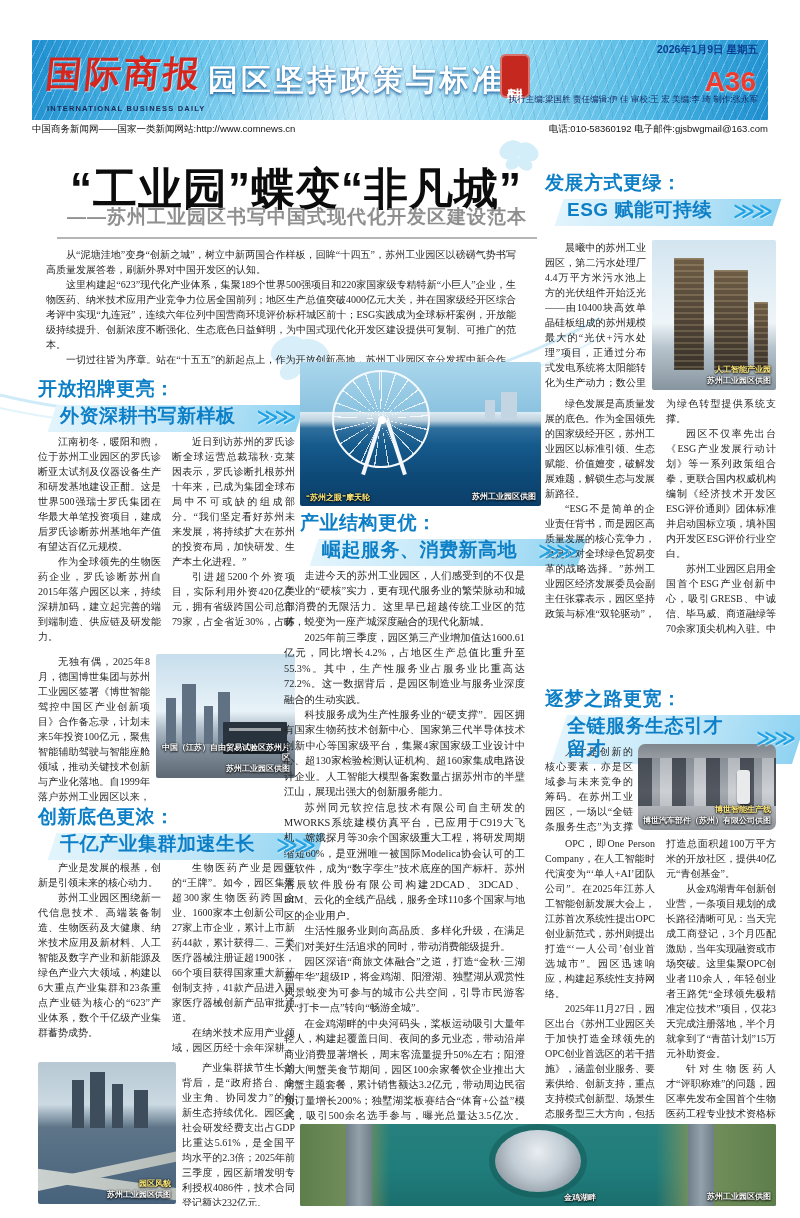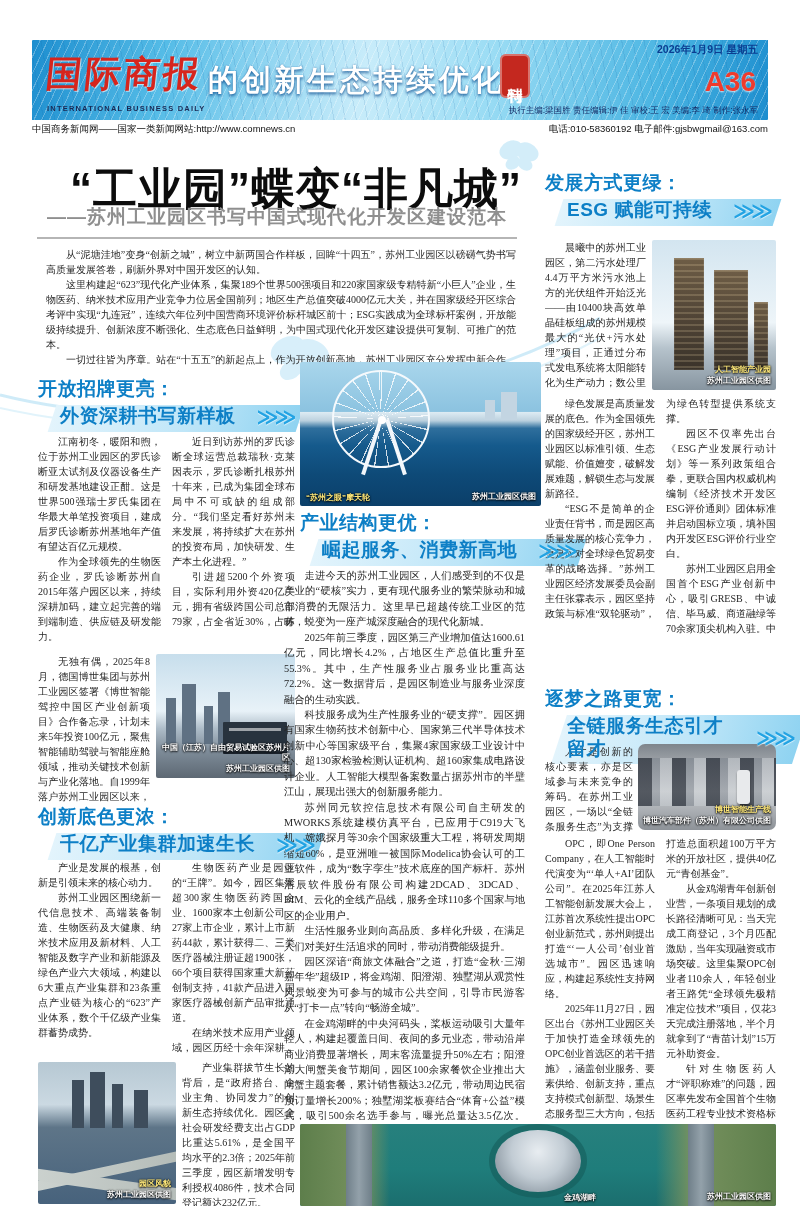--- a/index.html
+++ b/index.html
@@ -18,28 +18,28 @@
   .logo-cn{position:absolute;left:14px;top:10px;font:900 36px "DejaVu Serif",serif;color:#d6251d;
            letter-spacing:3px;transform:skewX(-6deg);text-shadow:1px 1px 0 rgba(255,255,255,.6);}
   .logo-en{position:absolute;left:15px;top:64px;font:700 7.5px "Liberation Sans",sans-serif;color:#1a2a55;letter-spacing:1.2px;}
   .banner{position:absolute;left:176px;top:20px;font:900 30px "Liberation Sans",sans-serif;color:#ffffff;
           letter-spacing:3px;text-shadow:0 2px 3px rgba(9,74,140,.75),0 0 1px #0b6aa8;}
   .badge{position:absolute;left:468px;top:14px;width:30px;height:44px;background:#c4281f;border-radius:6px;
          color:#fff;writing-mode:vertical-rl;text-orientation:upright;text-align:center;
          font:700 15px/30px "Liberation Sans",sans-serif;box-shadow:0 0 0 2px rgba(255,255,255,.35) inset;}
   .pageno{position:absolute;right:12px;top:26px;font:900 28px "Liberation Sans",sans-serif;color:#ef3b2d;
           text-shadow:0 1px 2px rgba(255,255,255,.8);}
-  .staff{position:absolute;right:10px;bottom:3px;font:400 8.5px "Liberation Sans",sans-serif;color:#142c66;}
+  .staff{position:absolute;right:10px;bottom:14px;font:400 8.5px "Liberation Sans",sans-serif;color:#142c66;}
   #subrow{position:absolute;left:32px;top:123px;width:736px;display:flex;justify-content:space-between;
           font:400 9.5px "Liberation Sans",sans-serif;color:#111;}
 
   
   .h-title{position:absolute;left:40px;top:144px;width:482px;text-align:right;
            font:900 44px/1.15 "Liberation Sans",sans-serif;color:#0c0c0c;letter-spacing:1px;margin-top:20px;}
-  .h-sub{position:absolute;left:36px;top:204px;width:482px;text-align:center;}
+  .h-sub{position:absolute;left:56px;top:204px;width:482px;text-align:center;}
   .h-sub span{display:inline-block;font:700 19px "Liberation Sans",sans-serif;color:#8f8f8f;
               letter-spacing:1px;border-bottom:2px solid #b5b5b5;padding:0 10px 7px;}
   .intro{position:absolute;left:46px;top:247px;width:470px;height:122px;overflow:hidden;
          font:400 11.5px/1.52 "Liberation Serif",serif;color:#1d1d1d;text-align:justify;}
   .intro p{margin:0;text-indent:2em;}
 
   
   .butterfly{position:absolute;opacity:.45;}
   .swoosh{position:absolute;left:0;top:300px;pointer-events:none;}
 
@@ -108,21 +108,21 @@
 </head>
 <body>
 
 <div id="page" data-name="newspaper-page">
 
   <div id="band" data-name="masthead-band">
     <div class="waves" data-name="wave-decoration"></div>
     <div class="band-date" data-name="issue-date">2026年1月9日 星期五</div>
     <div class="logo-cn" data-name="masthead-logo">国际商报</div>
     <div class="logo-en" data-name="masthead-logo-en">INTERNATIONAL BUSINESS DAILY</div>
-    <div class="banner" data-name="special-issue-banner">的创新生态持续优化</div>
+    <div class="banner" data-name="special-issue-banner">园区坚持政策与标准</div>
     <div class="badge" data-name="special-issue-badge">特刊</div>
     <div class="pageno" data-name="page-number">A36</div>
     <div class="staff" data-name="staff-line">执行主编:梁国胜  责任编辑:伊 佳  审校:王 宏  美编:李 琦  制作:张永军</div>
   </div>
   <div id="subrow" data-name="masthead-subrow">
     <span data-name="site-line">中国商务新闻网——国家一类新闻网站:http://www.comnews.cn</span>
     <span data-name="contact-line">电话:010-58360192  电子邮件:gjsbwgmail@163.com</span>
   </div>
 
   <svg class="butterfly" style="left:498px;top:138px" width="42" height="34" data-name="butterfly-icon">

